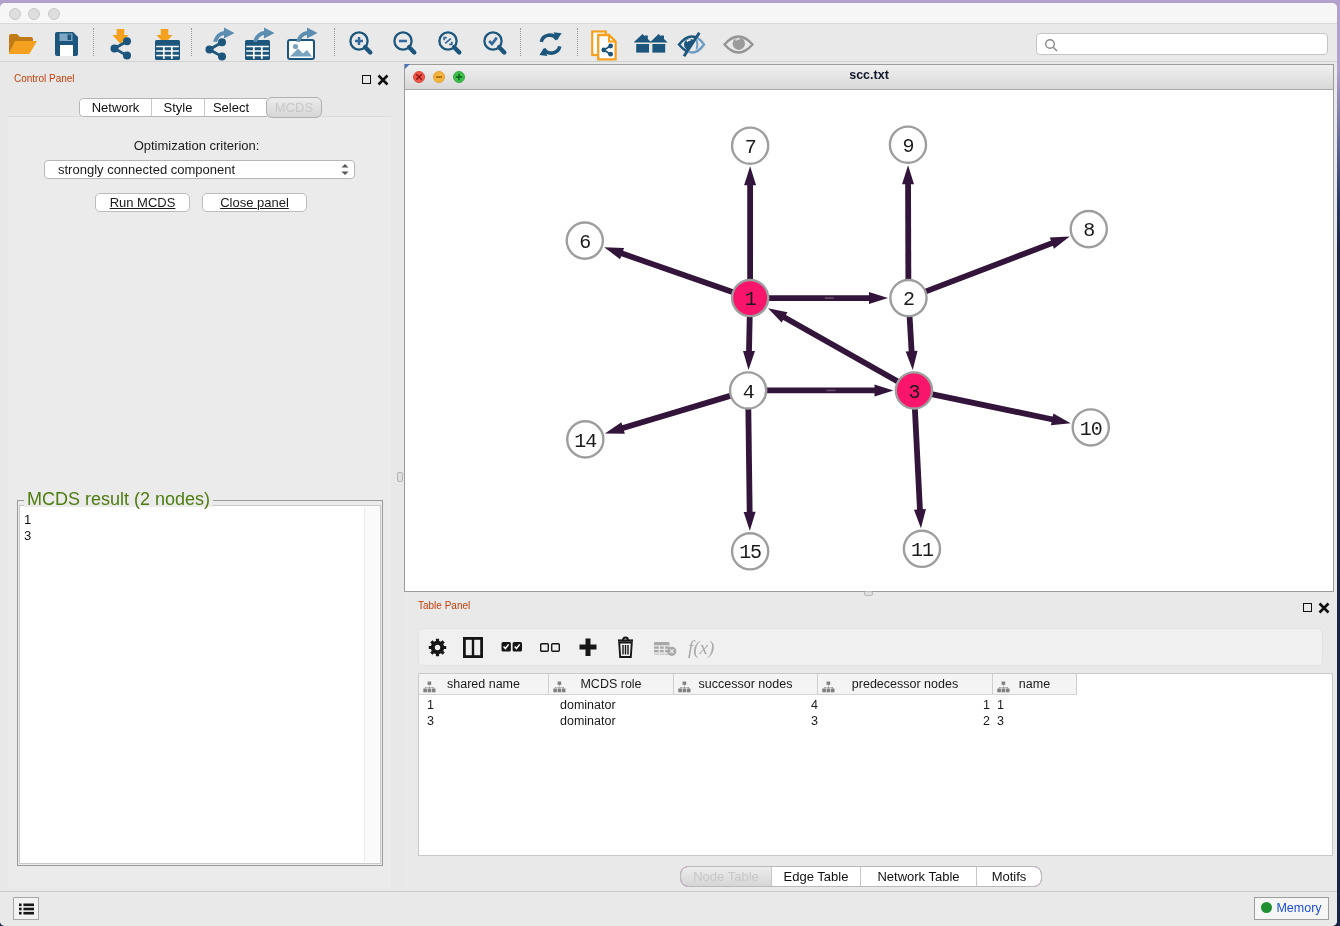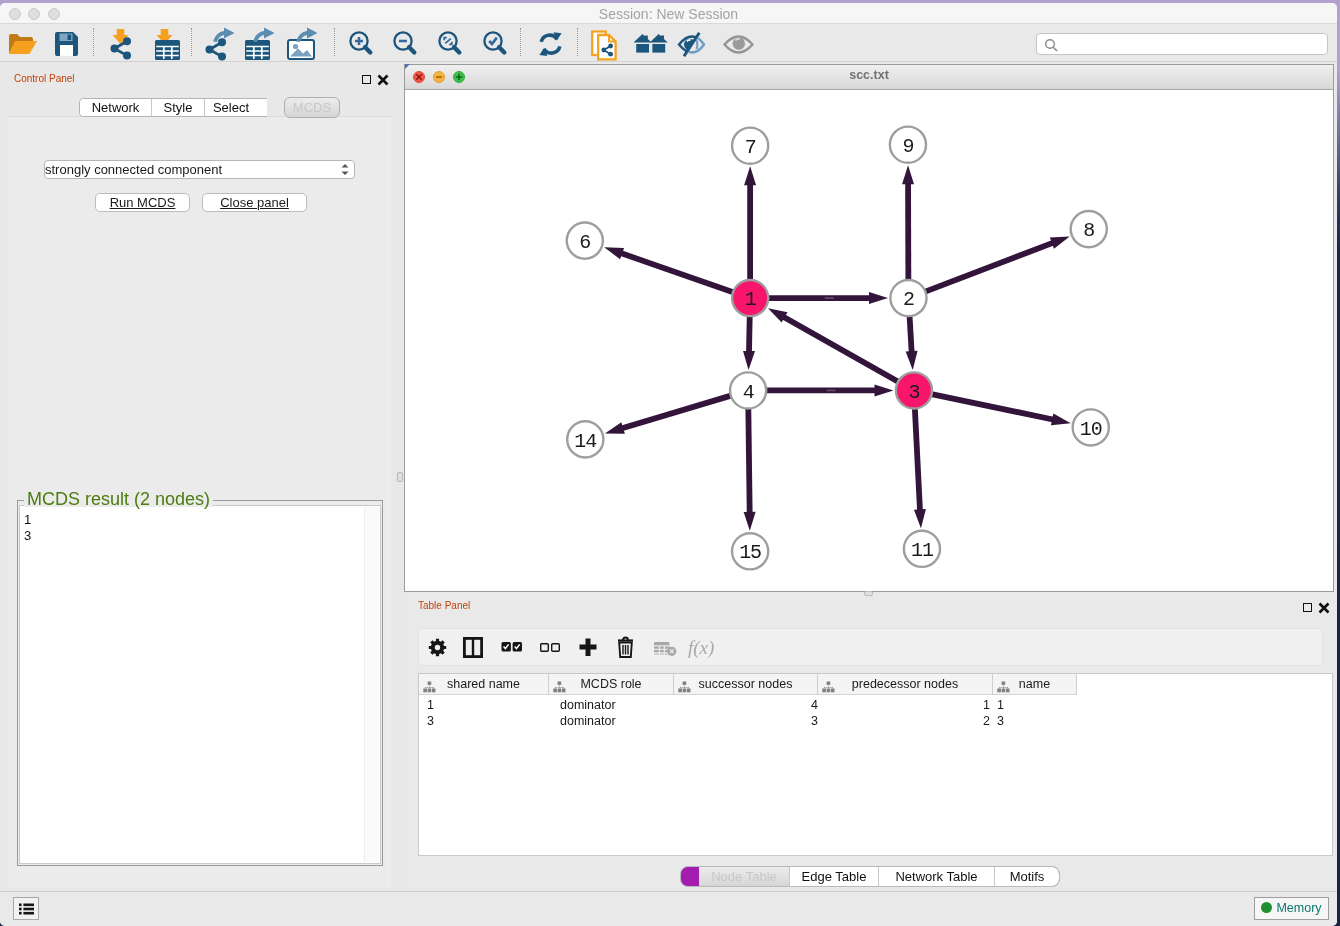--- a/index.html
+++ b/index.html
@@ -5,35 +5,34 @@
 html,body{width:1340px;height:926px;overflow:hidden;}
 body{font-family:"Liberation Sans",sans-serif;background:linear-gradient(#b3a0cc 0px,#b3a0cc 70px,#5c6490 150px,#2b3a66 200px,#1b2747 250px,#182443 926px);}
 .abs{position:absolute;}
 #app{position:absolute;left:0;top:3px;width:1337px;height:923px;background:#e9e9e9;border-radius:5px 5px 5px 5px;overflow:hidden;}
 .tl{position:absolute;top:5px;width:12px;height:12px;border-radius:50%;background:#dedede;border:1px solid #c9c9c9;}
 .vsep{position:absolute;top:25px;height:28px;width:0;border-left:1px dotted #9a9a9a;}
 .ptitle{font-size:10px;color:#c2410c;}
 .floatico{position:absolute;width:9px;height:9px;border:1.5px solid #111;}
 .tabseg{font-size:13px;color:#111;text-align:center;line-height:18px;background:#fff;border-left:1px solid #c8c8c8;}
 .tabseg:first-child{border-left:none;}
-.tabsel{background:linear-gradient(#ececec,#d6d6d6);color:#c9c7c9;margin-left:18px;}
+.tabsel{background:linear-gradient(#ececec,#d6d6d6);color:#c9c7c9;}
 .btn{position:absolute;background:#fff;border:1px solid #bcbcbc;border-radius:5px;font-size:13px;color:#1b1b1b;text-align:center;text-decoration:underline;}
 .th{position:absolute;top:0;height:21px;background:#f4f4f4;border-right:1px solid #cfcfcf;border-bottom:1px solid #d4d4d4;font-size:12.5px;color:#1a1a1a;text-align:center;line-height:21px;}
 .td{position:absolute;font-size:12.5px;color:#1a1a1a;height:16px;line-height:16px;}
 .mtl{position:absolute;width:12px;height:12px;border-radius:50%;}
 </style></head>
 <body>
 <div id="app">
 
 <div class="abs" style="left:0;top:0;width:1337px;height:20px;background:#f6f6f6"></div>
 <div class="abs" style="left:0;top:20px;width:1337px;height:1px;background:#d9d9d9"></div>
 <div class="tl" style="left:9px"></div>
     <div class="tl" style="left:28px"></div>
     <div class="tl" style="left:48px"></div>
-<div class="abs" style="left:0;top:3px;width:1337px;text-align:center;font-size:14px;color:#a3a3a3">Session: New Session</div>
 <div class="abs" style="left:0;top:21px;width:1337px;height:38px;background:#e9e9e9;border-bottom:1px solid #d2d2d2"></div>
 <div class="vsep" style="left:93px"></div>
 <div class="vsep" style="left:191px"></div>
 <div class="vsep" style="left:334px"></div>
 <div class="vsep" style="left:520px"></div>
 <div class="vsep" style="left:577px"></div>
 <svg class="abs" style="left:7px;top:28px" width="31" height="26" viewBox="0 0 31 26">
       <path d="M2 22 L2 5 Q2 3 4 3 L10 3 L13 6 L24 6 Q26 6 26 8 L26 10 Z" fill="#c07b17"></path>
 <path d="M2 22 L8 10 L30 10 L23 22 Q22.5 23 21 23 L3.5 23 Q2 23 2 22 Z" fill="#f5a11f"></path>
     </svg>
@@ -173,21 +172,22 @@
 <svg class="abs" style="left:377px;top:71px" width="12" height="12" viewBox="0 0 12 12">
       <path d="M1.5 1.5 L10.5 10.5 M10.5 1.5 L1.5 10.5" stroke="#111" stroke-width="2.6"></path>
     </svg>
 <div class="abs" style="left:8px;top:113px;width:383px;height:772px;background:#ebebeb;border-top:1px solid #dcdcdc"></div>
 <div class="abs" style="left:79px;top:95px;width:188px;height:19px;display:flex;border:1px solid #b4b4b4;border-radius:5px 0 0 5px;border-right:none;overflow:hidden;background:#fff">
 <div class="tabseg" style="width:71px">Network</div>
       <div class="tabseg" style="width:53px">Style</div>
 <div class="tabseg" style="width:53px">Select</div>
     </div>
 <div class="abs tabseg tabsel" style="left:266px;top:94px;width:56px;height:21px;line-height:20px;border:1px solid #b0b0b0;border-radius:6px">MCDS</div>
-<div class="abs" style="left:44px;top:157px;width:311px;height:19px;background:#fff;border:1px solid #b6b6b6;border-radius:4px;font-size:13px;color:#1b1b1b;line-height:17px;">strongly connected component</div>
+<div class="abs" style="left:0;top:135px;width:393px;text-align:center;font-size:13px;color:#1b1b1b">Optimization criterion:</div>
+<div class="abs" style="left:44px;top:157px;width:311px;height:19px;background:#fff;border:1px solid #b6b6b6;border-radius:4px;font-size:13px;color:#1b1b1b;line-height:17px;padding-left:13px">strongly connected component</div>
 <svg class="abs" style="left:340px;top:160px" width="10" height="13" viewBox="0 0 10 13">
       <path d="M1.5 4.5 L5 1 L8.5 4.5 Z M1.5 8.5 L5 12 L8.5 8.5 Z" fill="#555"></path>
     </svg>
 <div class="btn" style="left:95px;top:190px;width:95px;height:19px;line-height:17px">Run MCDS</div>
 <div class="btn" style="left:202px;top:190px;width:105px;height:19px;line-height:17px">Close panel</div>
 <div class="abs" style="left:17px;top:497px;width:366px;height:366px;border:1px solid #9a9a9a"></div>
 <div class="abs" style="left:19px;top:502px;width:362px;height:359px;background:#fff;border:1px solid #c9c9c9;font-size:13px;line-height:15.5px;padding:6px 0 0 4px;color:#111">1<br>3
 <div class="abs" style="right:1px;top:1px;width:15px;height:355px;background:#fafafa;border-left:1px solid #ededed"></div></div>
 <div class="abs" style="left:24px;top:489px;background:#ebebeb;padding:0 3px;font-size:18px;color:#4d7c0f;height:15px;line-height:15px">MCDS result (2 nodes)</div>
 <div class="abs" style="left:397px;top:469px;width:6px;height:10px;background:#e0e0e0;border:1px solid #b5b5b5;border-radius:2px"></div>
@@ -198,21 +198,21 @@
 <div class="mtl" style="left:453px;top:68px;background:#3fbf4d;border:1px solid #34a943"></div>
 <svg class="abs" style="left:415px;top:70px" width="8" height="8" viewBox="0 0 8 8">
       <path d="M1.2 1.2 L6.8 6.8 M6.8 1.2 L1.2 6.8" stroke="#8a1a10" stroke-width="1.5"></path>
     </svg>
 <svg class="abs" style="left:435px;top:70px" width="8" height="8" viewBox="0 0 8 8">
       <path d="M1 4 L7 4" stroke="#9a6205" stroke-width="1.6"></path>
     </svg>
 <svg class="abs" style="left:455px;top:70px" width="8" height="8" viewBox="0 0 8 8">
       <path d="M4 0.8 L4 7.2 M0.8 4 L7.2 4" stroke="#0d6617" stroke-width="1.5"></path>
     </svg>
-<div class="abs" style="left:405px;top:65px;width:928px;text-align:center;font-size:12.5px;font-weight:bold;color:#737373">scc.txt</div>
+<div class="abs" style="left:405px;top:65px;width:928px;text-align:center;font-size:12.5px;font-weight:bold;color:#0f172a">scc.txt</div>
 <svg class="abs" style="left:405px;top:86px" width="928" height="502" viewBox="0 0 929 502">
       <line x1="345.5" y1="191.0" x2="345.5" y2="91.5" stroke="#33143a" stroke-width="5.8"></line>
 <polygon points="345.5,77.0 351.5,96.0 339.5,96.0" fill="#33143a"></polygon>
 <line x1="328.5" y1="203.1" x2="213.1" y2="163.0" stroke="#33143a" stroke-width="5.8"></line>
 <polygon points="199.4,158.2 219.3,158.8 215.3,170.1" fill="#33143a"></polygon>
 <line x1="363.5" y1="209.0" x2="469.0" y2="209.0" stroke="#33143a" stroke-width="5.8"></line>
 <polygon points="483.5,209.0 464.5,215.0 464.5,203.0" fill="#33143a"></polygon>
 <line x1="345.1" y1="227.0" x2="344.3" y2="266.5" stroke="#33143a" stroke-width="5.8"></line>
 <polygon points="343.9,281.0 338.4,261.9 350.4,262.1" fill="#33143a"></polygon>
 <line x1="503.9" y1="191.0" x2="503.6" y2="90.5" stroke="#33143a" stroke-width="5.8"></line>
@@ -388,13 +388,13 @@
         <g fill="#161616">
           <rect x="0" y="0.5" width="2.6" height="2.6"></rect>
           <rect x="0" y="4.7" width="2.6" height="2.6"></rect>
           <rect x="0" y="8.9" width="2.6" height="2.6"></rect>
           <rect x="4.4" y="0.5" width="10.6" height="2.6"></rect>
           <rect x="4.4" y="4.7" width="10.6" height="2.6"></rect>
           <rect x="4.4" y="8.9" width="10.6" height="2.6"></rect>
         </g>
       </svg>
     </div>
-<div class="abs" style="left:1254px;top:894px;width:75px;height:23px;background:#f6f6f6;border:1px solid #9e9e9e;font-size:12.5px;color:#0f766e;text-align:center;line-height:21px"><span style="display:inline-block;width:11px;height:11px;border-radius:50%;background:#1f9032;margin-right:4px;vertical-align:-1px"></span>Memory</div>
+<div class="abs" style="left:1254px;top:894px;width:75px;height:23px;background:#f6f6f6;border:1px solid #9e9e9e;font-size:12.5px;color:#1d4ed8;text-align:center;line-height:21px"><span style="display:inline-block;width:11px;height:11px;border-radius:50%;background:#1f9032;margin-right:4px;vertical-align:-1px"></span>Memory</div>
 </div>
 </body></html>

